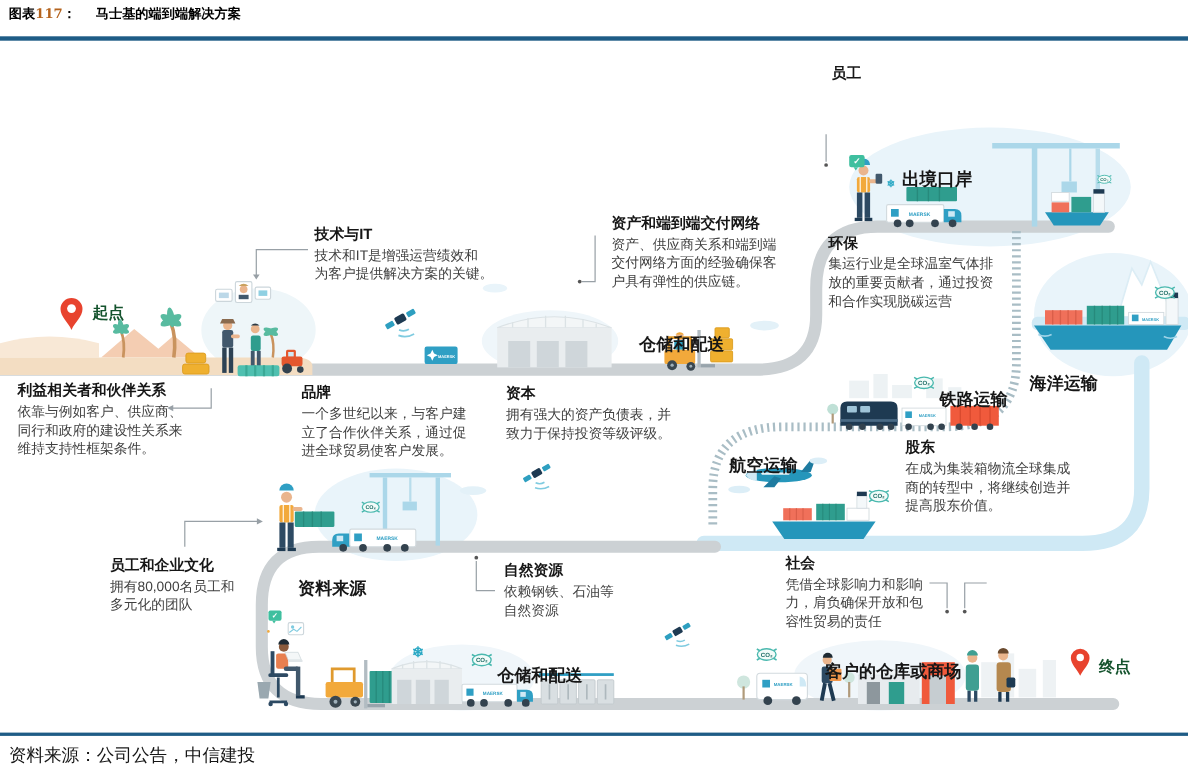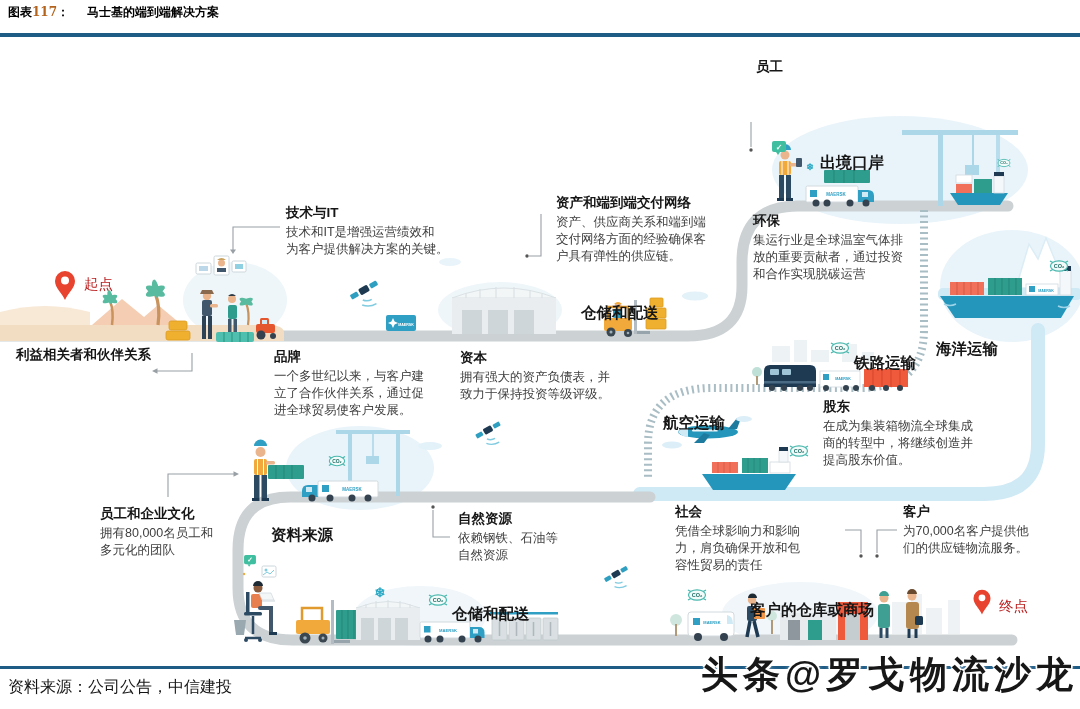--- a/index.html
+++ b/index.html
@@ -10,21 +10,21 @@
   .hdr .ttl{margin-left:18px;}
   .rule{position:absolute;left:0;width:1080px;background:#1e5c86;}
   .rule.top{top:33px;height:4px;}
   .rule.bot{top:666px;height:3px;}
   svg.scene{position:absolute;left:0;top:0;}
   svg text{font-family:"Liberation Sans",sans-serif;font-weight:bold;}
   .node{position:absolute;color:#404040;font-size:12.5px;line-height:1.36;}
   .node h4{margin:0 0 2px 0;font-size:13.5px;color:#161616;}
   .node p{margin:0;white-space:pre-line;}
   .wp{position:absolute;font-size:15.5px;font-weight:bold;color:#161616;margin-top:16px;}
-  .pt{position:absolute;font-size:14.5px;font-weight:normal;color:#b91c1c;}
+  .pt{position:absolute;font-size:14.5px;font-weight:bold;color:#14532d;}
   .source{position:absolute;left:8px;top:677px;font-family:"Liberation Serif",serif;
           font-size:16px;color:#151515;}
   .watermark{position:absolute;right:2px;top:650px;font-size:37px;font-weight:bold;color:#171717;
              letter-spacing:5px;white-space:nowrap;
              text-shadow:-1.5px -1.5px 0 #fff,1.5px -1.5px 0 #fff,-1.5px 1.5px 0 #fff,1.5px 1.5px 0 #fff,0 0 5px #fff;}
 </style>
 </head>
 <body>
 
 <div class="stage">
@@ -510,20 +510,23 @@
     <h4>资产和端到端交付网络</h4>
     <p>资产、供应商关系和端到端
 交付网络方面的经验确保客
 户具有弹性的供应链。</p>
   </div>
   <div class="wp" style="left:581px;top:287px">仓储和配送</div>
 
   <div class="pt" style="left:84px;top:275px">起点</div>
   <div class="node" style="left:16px;top:346px">
     <h4>利益相关者和伙伴关系</h4>
+    <p>依靠与例如客户、供应商、
+同行和政府的建设性关系来
+维持支持性框架条件。</p>
   </div>
   <div class="node" style="left:274px;top:348px">
     <h4>品牌</h4>
     <p>一个多世纪以来，与客户建
 立了合作伙伴关系，通过促
 进全球贸易使客户发展。</p>
   </div>
   <div class="node" style="left:460px;top:349px">
     <h4>资本</h4>
     <p>拥有强大的资产负债表，并
@@ -542,33 +545,27 @@
   <div class="node" style="left:100px;top:505px">
     <h4>员工和企业文化</h4>
     <p>拥有80,000名员工和
 多元化的团队</p>
   </div>
   <div class="node" style="left:458px;top:510px">
     <h4>自然资源</h4>
     <p>依赖钢铁、石油等
 自然资源</p>
   </div>
-  <div class="node" style="left:675px;top:503px">
+  <div class="node" style="left:714px;top:503px">
     <h4>社会</h4>
     <p>凭借全球影响力和影响
 力，肩负确保开放和包
 容性贸易的责任</p>
   </div>
-  <div class="node" style="left:903px;top:503px">
-    <h4>客户</h4>
-    <p>为70,000名客户提供他
-们的供应链物流服务。</p>
-  </div>
 
   <div class="wp" style="left:452px;top:588px">仓储和配送</div>
   <div class="wp" style="left:750px;top:584px">客户的仓库或商场</div>
   <div class="pt" style="left:999px;top:597px">终点</div>
 
   <div class="rule bot"></div>
   <div class="source">资料来源：公司公告，中信建投</div>
-  <div class="watermark">头条@罗戈物流沙龙</div>
 
 </div>
 
 </body></html>

